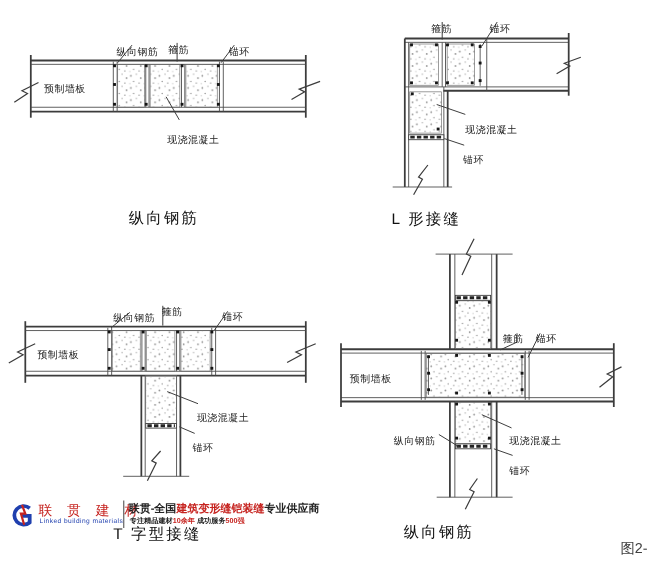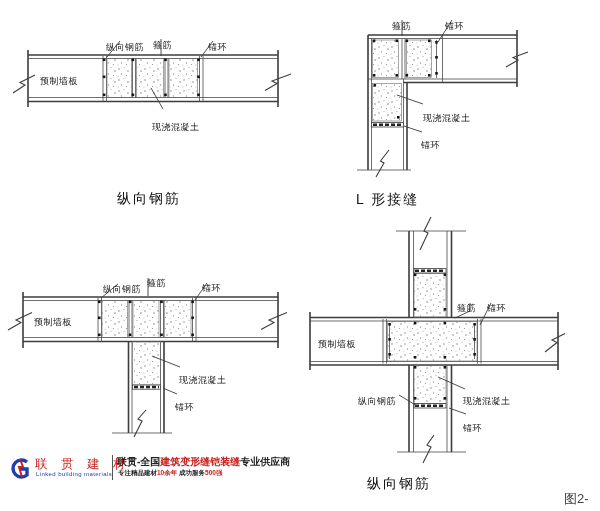--- a/index.html
+++ b/index.html
@@ -235,20 +235,21 @@
   <div class="lbl" style="left:423px;top:100px">现浇混凝土</div>
   <div class="lbl" style="left:421px;top:127px">锚环</div>
   <div class="cap" style="left:356px;top:191px">L 形接缝</div>
 
   <div class="lbl" style="left:103px;top:271px">纵向钢筋</div>
   <div class="lbl" style="left:147px;top:265px">箍筋</div>
   <div class="lbl" style="left:202px;top:270px">锚环</div>
   <div class="lbl" style="left:34px;top:304px">预制墙板</div>
   <div class="lbl" style="left:179px;top:362px">现浇混凝土</div>
   <div class="lbl" style="left:175px;top:389px">锚环</div>
+  <div class="cap" style="left:103px;top:477px">T 字型接缝</div>
 
   <div class="lbl" style="left:457px;top:290px">箍筋</div>
   <div class="lbl" style="left:487px;top:290px">锚环</div>
   <div class="lbl" style="left:318px;top:326px">预制墙板</div>
   <div class="lbl" style="left:358px;top:383px">纵向钢筋</div>
   <div class="lbl" style="left:463px;top:383px">现浇混凝土</div>
   <div class="lbl" style="left:463px;top:410px">锚环</div>
   <div class="cap" style="left:367px;top:475px">纵向钢筋</div>
 
   <div class="fign" style="left:564px;top:490px">图2-</div>

